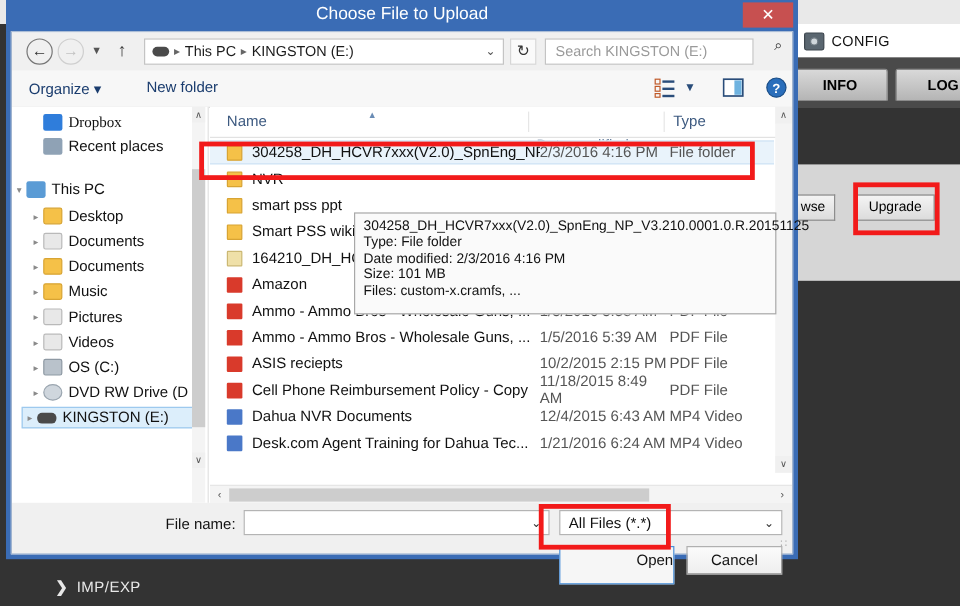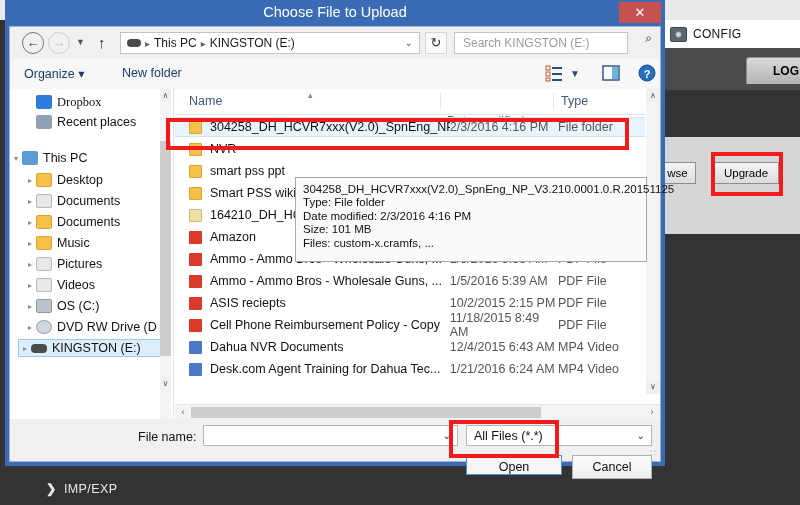--- a/index.html
+++ b/index.html
@@ -135,23 +135,23 @@
   
   #bottombar{position:absolute;left:0;top:392px;width:650px;height:42px;background:#f0f0f0;}
   #fn-label{position:absolute;left:128px;top:11px;font-size:12.5px;color:#111;}
   #fn-input{position:absolute;left:193px;top:6px;width:255px;height:21px;background:#fff;
             border:1px solid #b4b4b4;box-sizing:border-box;}
   #fn-caret{position:absolute;right:6px;top:4px;font-size:10px;color:#333;}
   #filter-input{position:absolute;left:456px;top:6px;width:186px;height:21px;background:#fff;
                 border:1px solid #b4b4b4;box-sizing:border-box;display:flex;align-items:center;
                 padding-left:7px;font-size:12.5px;color:#111;}
   #filter-caret{position:absolute;right:6px;top:4px;font-size:10px;color:#333;}
-  #open-btn{position:absolute;left:456px;top:36px;width:96px;height:20px;
+  #open-btn{position:absolute;left:456px;top:36px;width:96px;height:32px;
             background:#f6f6f6;border:1px solid #4a90d9;box-sizing:border-box;
-            font-size:12.5px;text-align:center;line-height:22px;color:#111;}
+            font-size:12.5px;text-align:right;line-height:22px;color:#111;}
   #cancel-btn{position:absolute;left:562px;top:36px;width:80px;height:24px;
               background:linear-gradient(#fbfbfb,#eeeeee);border:1px solid #b0b0b0;box-sizing:border-box;
               font-size:12.5px;text-align:center;line-height:22px;color:#111;}
   #grip{position:absolute;right:4px;bottom:3px;font-size:9px;color:#b0b0b0;}
   
   .redbox{position:absolute;border:4px solid #f21a1a;box-sizing:border-box;z-index:60;}
   #red-row{left:166px;top:118px;width:463px;height:32px;}
   #red-open{left:449px;top:420px;width:110px;height:38px;}
   #red-upgrade{left:711px;top:152px;width:72px;height:44px;}
 </style>
@@ -160,20 +160,21 @@
 
 <div id="bg-app">
   <div class="bg-topstrip"></div>
 
   <div class="bg-configbar">
     <span class="cam-icon"></span>
     <span class="bg-config-label">CONFIG</span>
   </div>
 
   <div class="bg-tabrow">
+    <div class="bg-tab" id="tab-info">INFO</div>
     <div class="bg-tab" id="tab-log">LOG</div>
   </div>
 
   <div class="bg-darkband"></div>
   <div class="bg-panel"></div>
 
   <div class="bg-btn" id="btn-browse">wse</div>
   <div class="bg-btn" id="btn-upgrade">Upgrade</div>
 
   <div class="bg-menu-item" id="menu-cut"></div>

